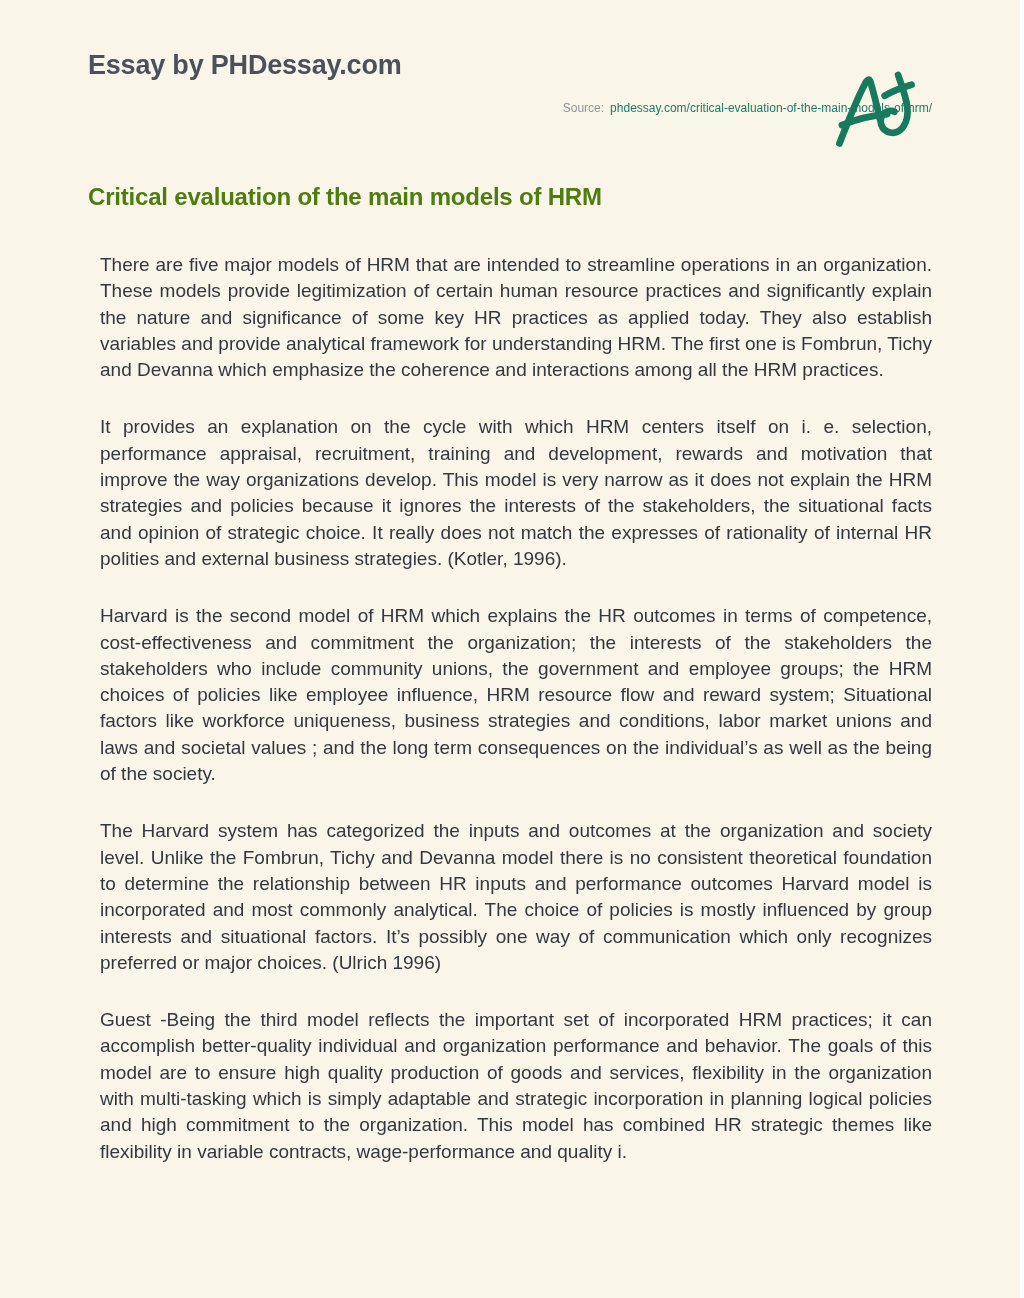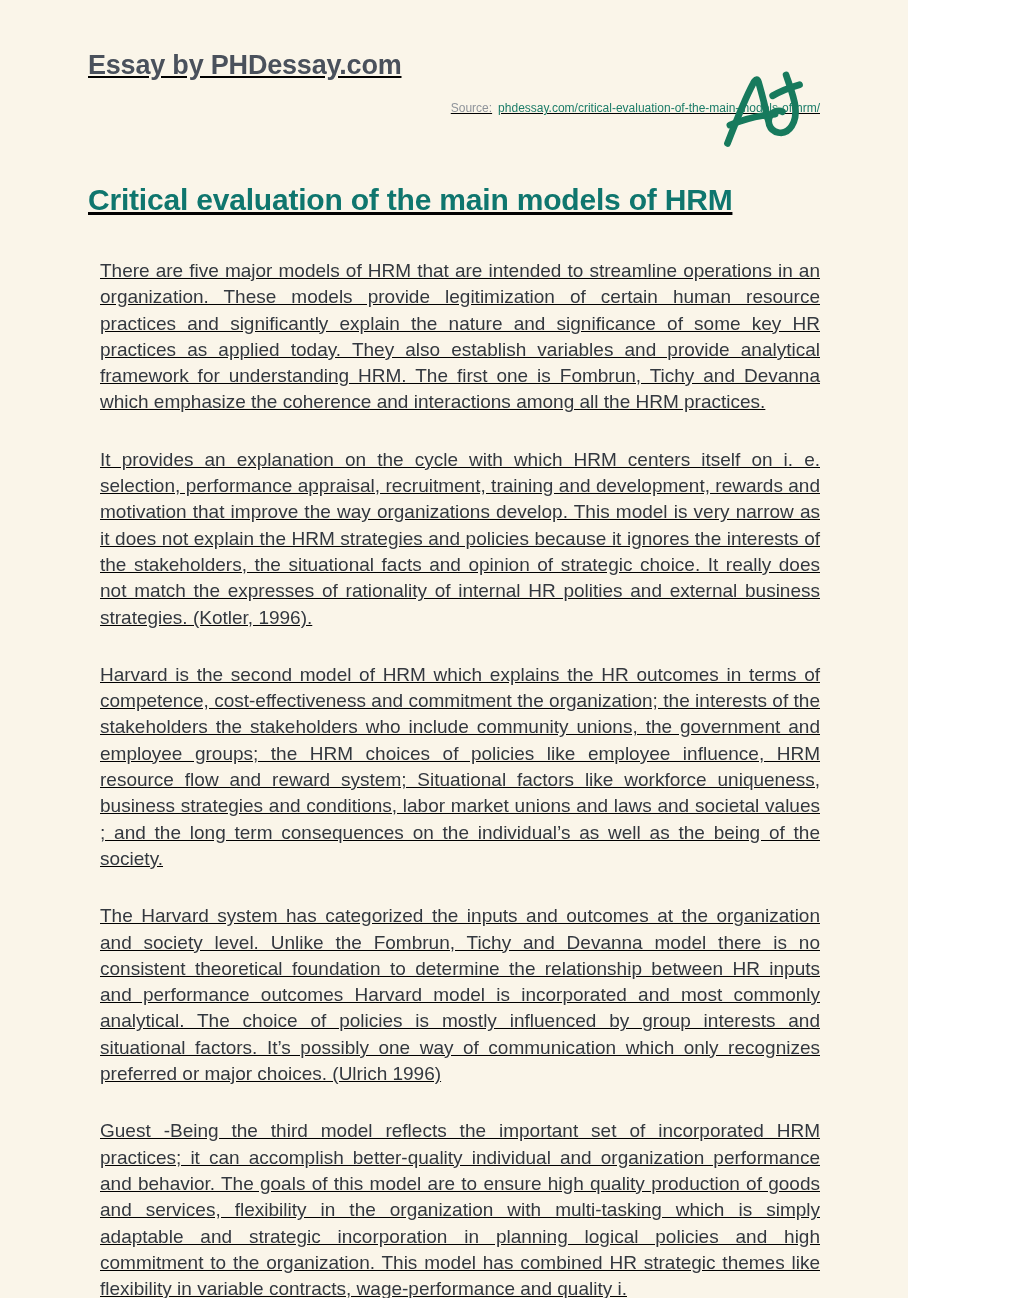--- a/index.html
+++ b/index.html
@@ -1,28 +1,27 @@
 <!DOCTYPE html>
 <html><head>
 <meta charset="utf-8">
 <style>
   html, body {
     margin: 0;
     padding: 0;
   }
   .page {
     position: relative;
-    width: 908px;
+    width: 1020px;
     height: 1298px;
     background: #faf5e9;
     overflow: hidden;
     font-family: "Liberation Sans", sans-serif;
     box-sizing: border-box;
     padding: 50px 88px 12px 88px;
-    text-decoration: underline;
   }
   .header {
     position: relative;
   }
   .site-title {
     margin: 0;
     font-size: 27px;
     font-weight: 700;
     letter-spacing: -0.2px;
     color: #4a515c;
@@ -47,24 +46,24 @@
     right: -4px;
     width: 110px;
     height: 110px;
   }
   .logo svg {
     width: 100%;
     height: 100%;
   }
   .essay-title {
     margin: 68px 0 4px 0;
-    font-size: 30px;
+    font-size: 24px;
     font-weight: 700;
     letter-spacing: -0.2px;
-    color: #0f766e;
+    color: #4d7c0f;
   }
   .essay-body {
     margin-top: 41px;
   }
   .essay-body p {
     margin: 0 0 31px 12px;
     font-size: 19px;
     line-height: 26.3px;
     text-align: justify;
     color: #33383f;

